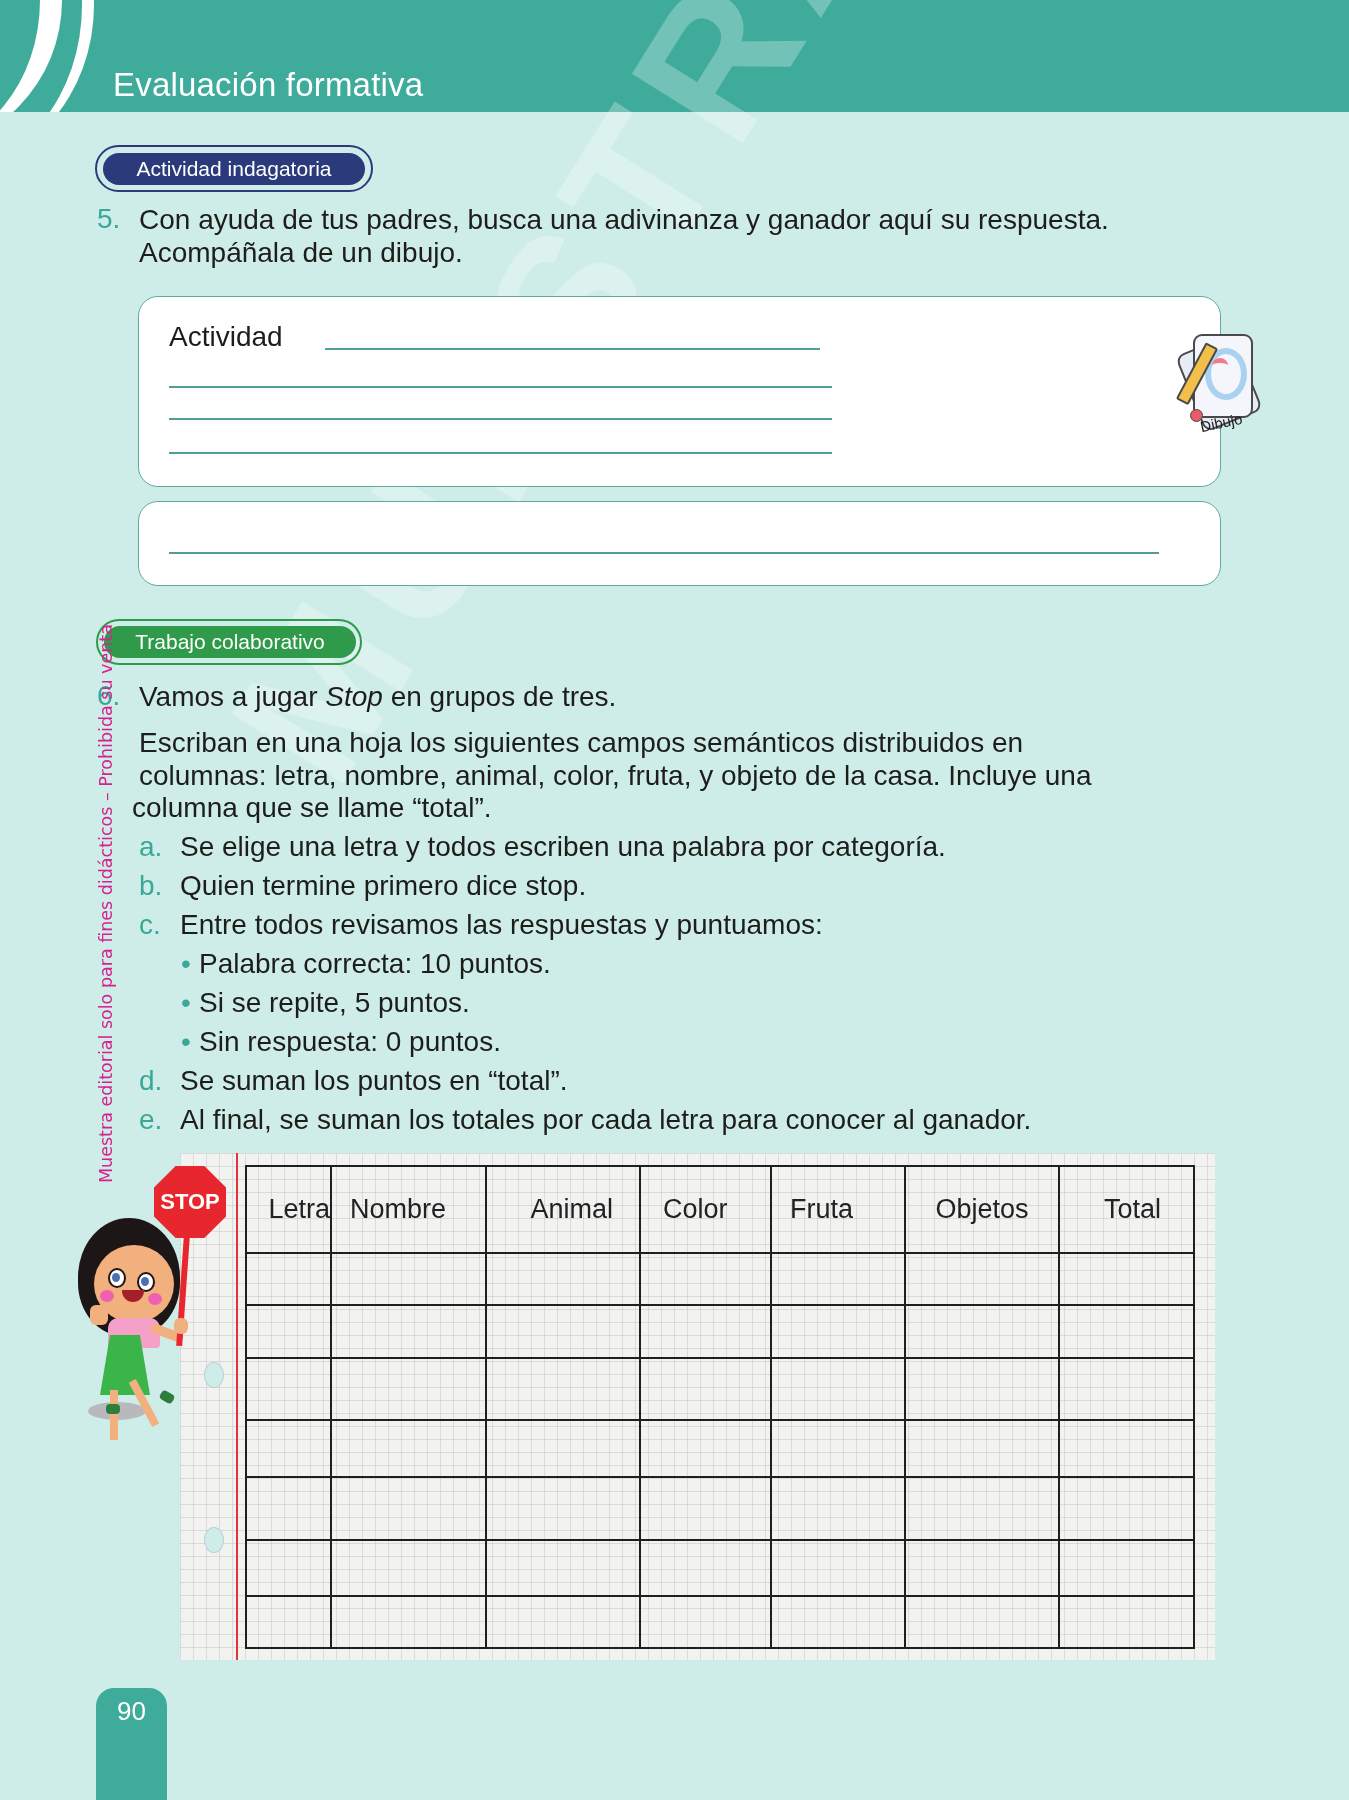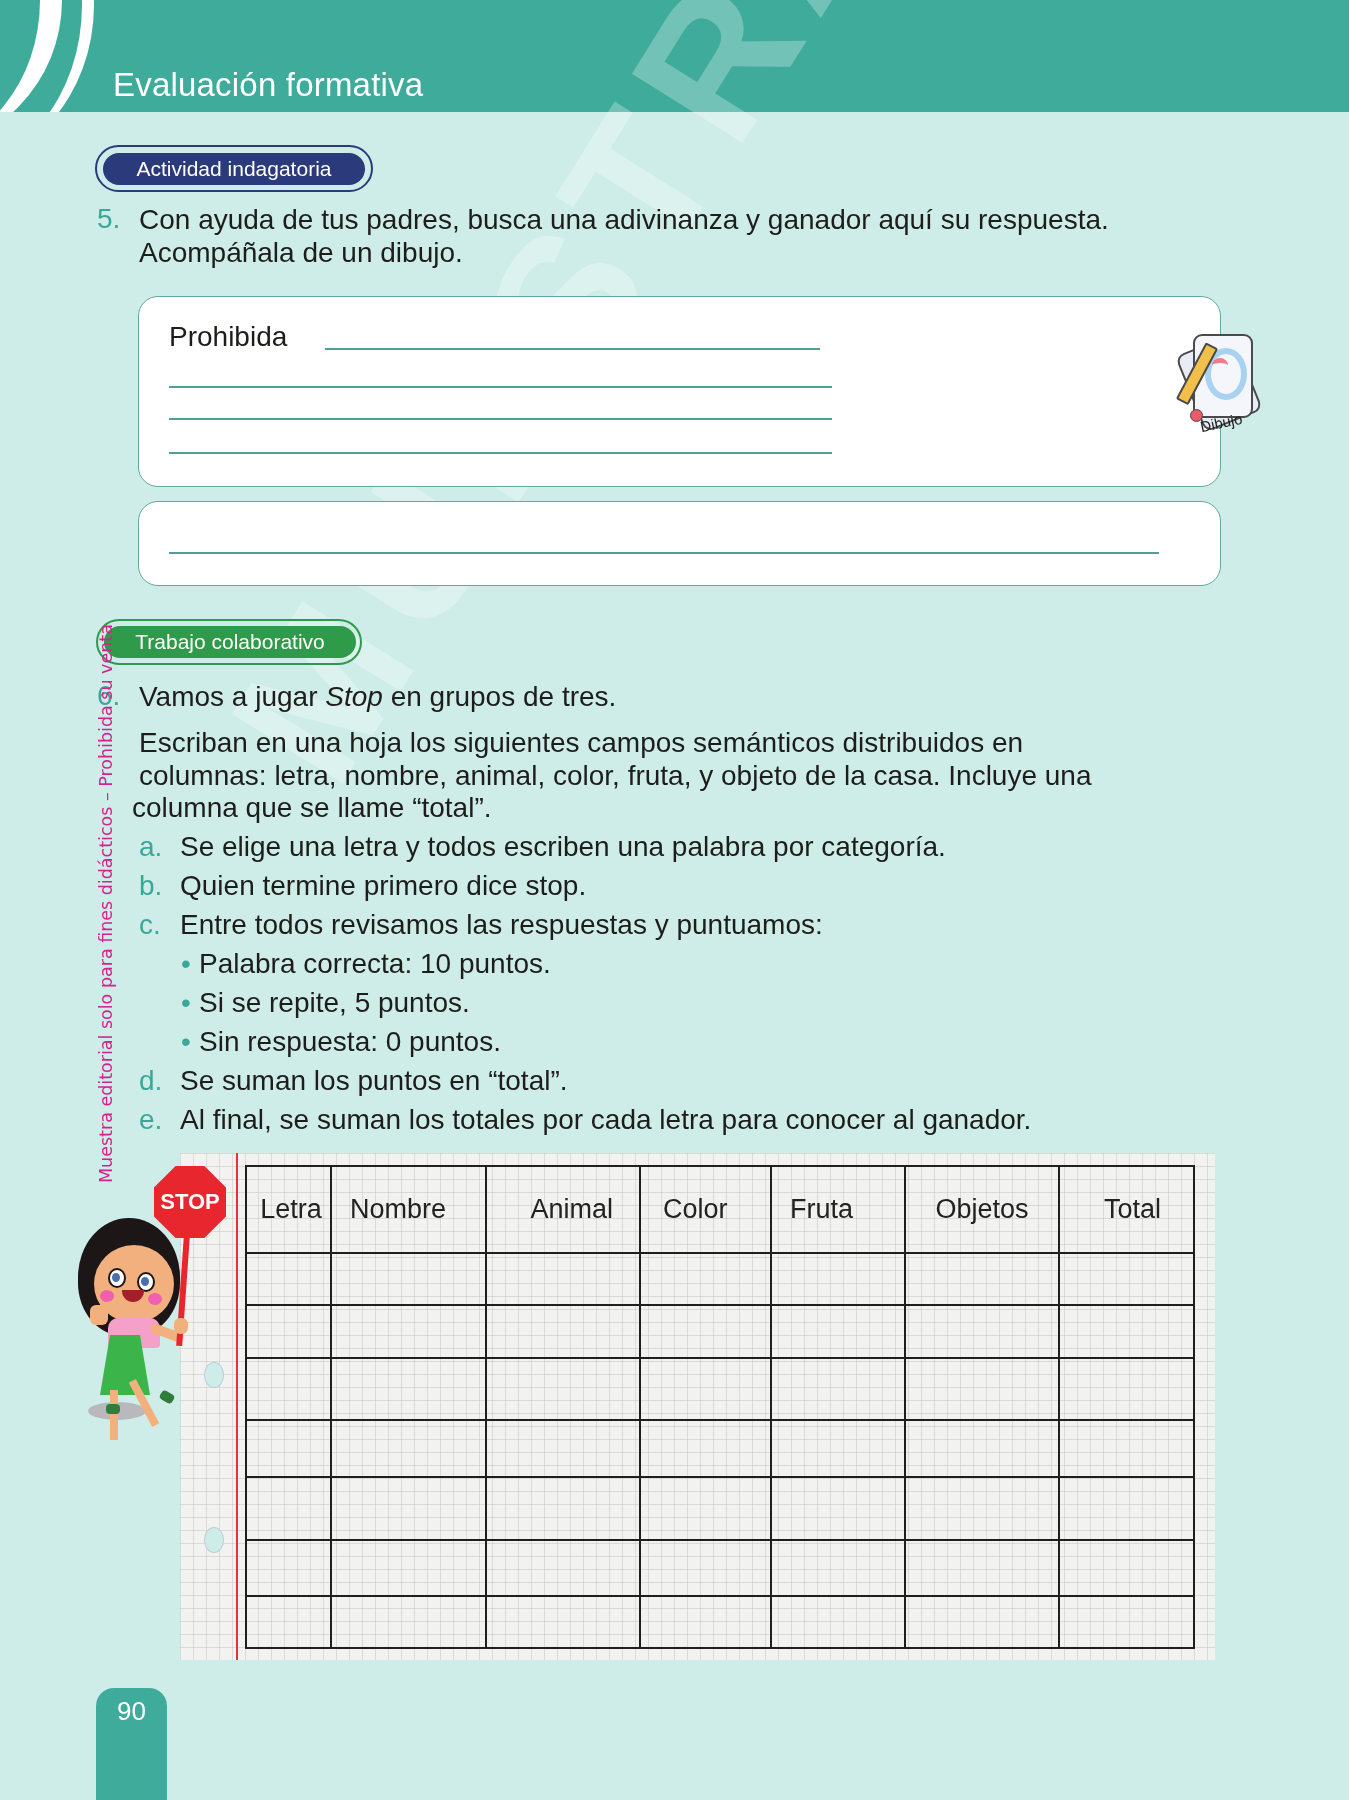--- a/index.html
+++ b/index.html
@@ -99,21 +99,21 @@
 <div class="abs wm-diag">MUESTRA EDITORIAL</div>
 
 <div class="abs pill-outer pill1"></div>
 <div class="abs pill1-inner">Actividad indagatoria</div>
 
 <div class="abs qnum" style="left:97px; top:203px;">5.</div>
 <div class="abs txt" style="left:139px; top:203px;">Con ayuda de tus padres, busca una adivinanza y ganador aquí su respuesta.</div>
 <div class="abs txt" style="left:139px; top:236px;">Acompáñala de un dibujo.</div>
 
 <div class="abs box" style="left:138px; top:296px; width:1083px; height:191px;"></div>
-<div class="abs txt" style="left:169px; top:320px;">Prohibida</div>
+<div class="abs txt" style="left:169px; top:320px;">Actividad</div>
 <div class="abs wline" style="left:325px; top:348px; width:495px;"></div>
 <div class="abs wline" style="left:169px; top:386px; width:663px;"></div>
 <div class="abs wline" style="left:169px; top:418px; width:663px;"></div>
 <div class="abs wline" style="left:169px; top:452px; width:663px;"></div>
 
 <div class="abs card-back"></div>
 <div class="abs card-front"></div>
 <div class="abs swirl"></div>
 <div class="abs swirl2"></div>
 <div class="abs pencil"></div>
@@ -166,21 +166,21 @@
     <col style="width:85px">
       <col style="width:155px">
       <col style="width:154px">
       <col style="width:131px">
       <col style="width:134px">
       <col style="width:154px">
       <col style="width:135px">
   </colgroup>
   <thead>
     <tr>
-      <th style="text-align:center;padding-left:5px;">Letra</th>
+      <th style="text-align:right;padding-left:5px;">Letra</th>
       <th style="text-align:left;padding-left:18px;">Nombre</th>
       <th style="text-align:right;padding-right:26px;">Animal</th>
       <th style="text-align:left;padding-left:22px;border-radius:6px;">Color</th>
       <th style="text-align:left;padding-left:18px;">Fruta</th>
       <th style="">Objetos</th>
       <th style="text-align:right;padding-right:32px;">Total</th>
     </tr>
   </thead>
   <tbody>
     <tr style="height:52px">

